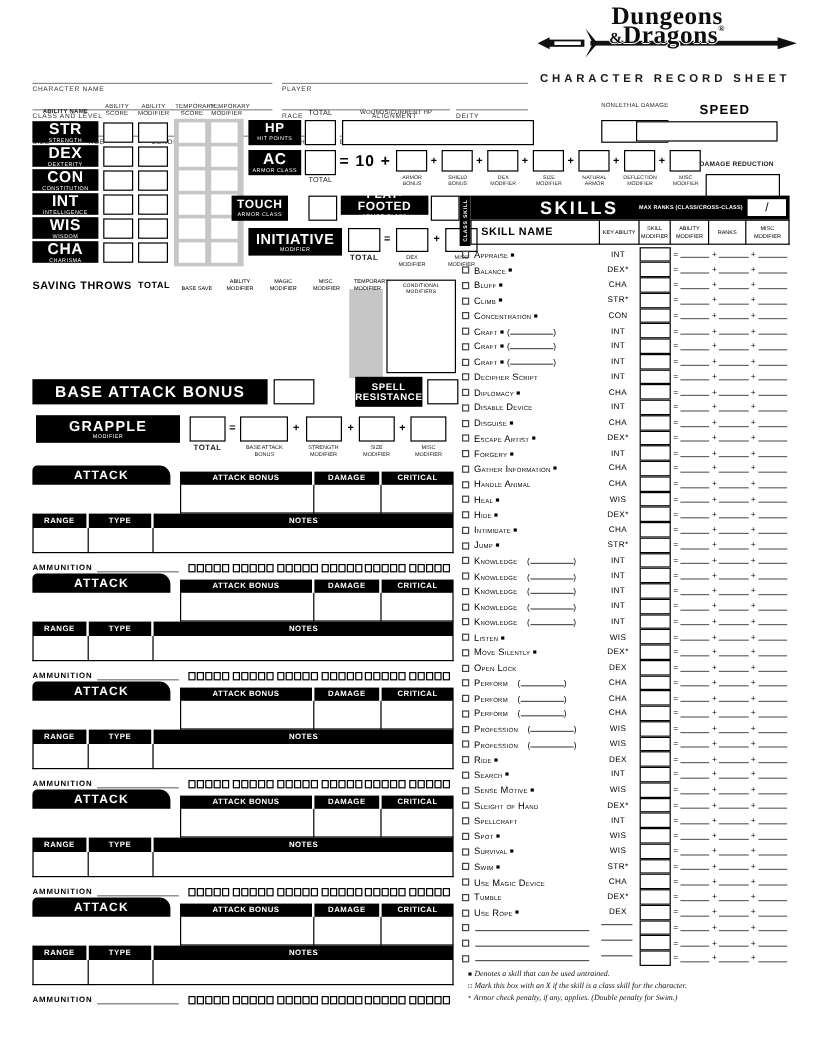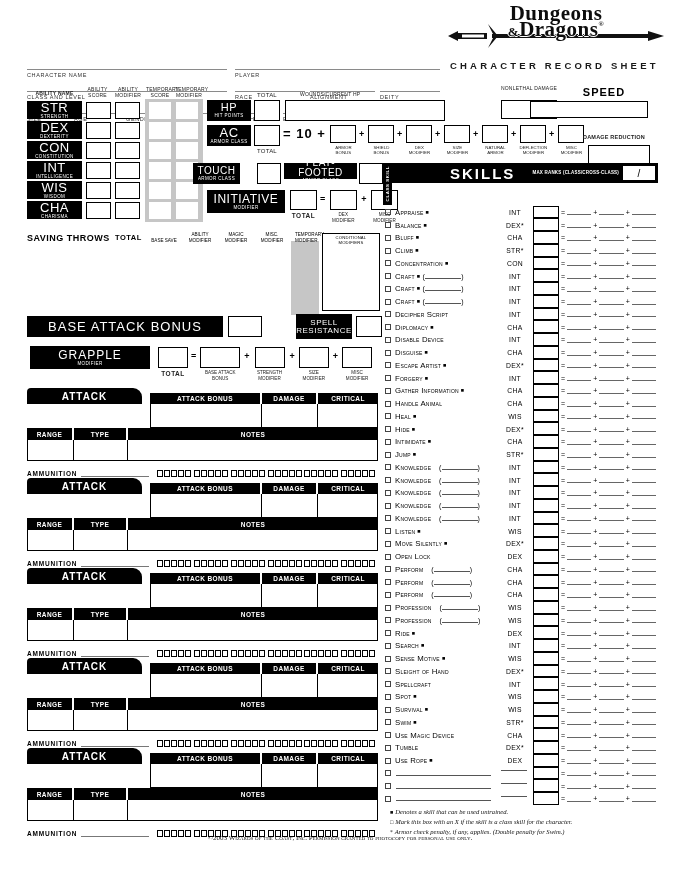--- a/index.html
+++ b/index.html
@@ -3,21 +3,21 @@
 <meta charset="utf-8">
 <style>
   html,body{margin:0;padding:0;background:#fff}
   #sheet{position:relative;width:680px;height:870px;background:#fff;font-family:"Liberation Sans",sans-serif;color:#000;overflow:hidden}
   .abs{position:absolute}
   
   .fld .line{height:11px;border-bottom:1px solid #8a8a8a}
   .fld .lab{font-size:5.5px;letter-spacing:.6px;color:#333;margin-top:2px;white-space:nowrap}
   
   .plate{background:#000;color:#fff;display:flex;flex-direction:column;align-items:center;justify-content:center;line-height:1;text-align:center}
-  .plate .big{font-weight:normal;letter-spacing:.5px}
+  .plate .big{font-weight:bold;letter-spacing:.5px}
   .plate .sub{font-size:4.5px;letter-spacing:.4px;margin-top:1px}
   .box{border:1px solid #000;background:#fff;box-sizing:border-box}
   .tinylab{font-size:5px;line-height:1.15;text-align:center;color:#222;letter-spacing:.2px}
   .grayband{background:#c6c6c6}
   
   .ab-row{display:flex;align-items:center;height:20px}
   .ab-plate{width:55px;height:18px}
   .ab-box{width:25px;height:17px;margin-left:4px}
   .ab-tbox{width:22px;height:17px;background:#fff;margin-left:5px}
   
@@ -764,20 +764,28 @@
   <div class="vlab abs" style="left:383px;top:163px;width:9px;height:42px">
       <span>CLASS SKILL</span>
     </div>
   <div id="skills-title" class="abs" style="left:392px;top:163px;width:266px;height:20px">
     <span class="t">SKILLS</span>
     <span class="mr">MAX RANKS (CLASS/CROSS-CLASS)</span>
     <span class="mrbox">
         <span>/</span>
       </span>
   </div>
+  <div id="skills-cols" class="abs" style="left:392px;top:183px;width:266px;height:21px">
+    <div class="sk-hcell first" style="width:108px">SKILL NAME</div>
+    <div class="sk-hcell" style="width:33px">KEY ABILITY</div>
+    <div class="sk-hcell" style="width:26px">SKILL MODIFIER</div>
+    <div class="sk-hcell" style="width:32px">ABILITY MODIFIER</div>
+    <div class="sk-hcell" style="width:31px">RANKS</div>
+    <div class="sk-hcell" style="flex:1">MISC MODIFIER</div>
+  </div>
   <div class="abs" style="left:383px;top:206px;width:275px">
   <div class="skill-row">
     <span class="chk"></span>
     <span class="sname">
       <span>Appraise</span><span class="sq">■</span>
       <span class="paren" style="visibility: hidden;">(<span class="pline"></span>)</span>
       
     </span>
     <span class="sab"><span>INT</span></span>
     <span class="sbox"></span>
@@ -1337,15 +1345,14 @@
   </div>
 </div>
 
   <div class="fnotes abs" style="left:390px;top:807px;width:280px">
   <div><span class="g">■</span><span>Denotes a skill that can be used untrained.</span></div>
 
   <div><span class="g">□</span><span>Mark this box with an X if the skill is a class skill for the character.</span></div>
 
   <div><span class="g">*</span><span>Armor check penalty, if any, applies. (Double penalty for Swim.)</span></div>
 </div>
-  <div id="copyright" class="abs" style="left:140px;top:834px;width:400px">©2003 Wizards of the Coast, Inc. Permission granted to photocopy for personal use only.</div>
 
 </div>
 
 </body></html>

